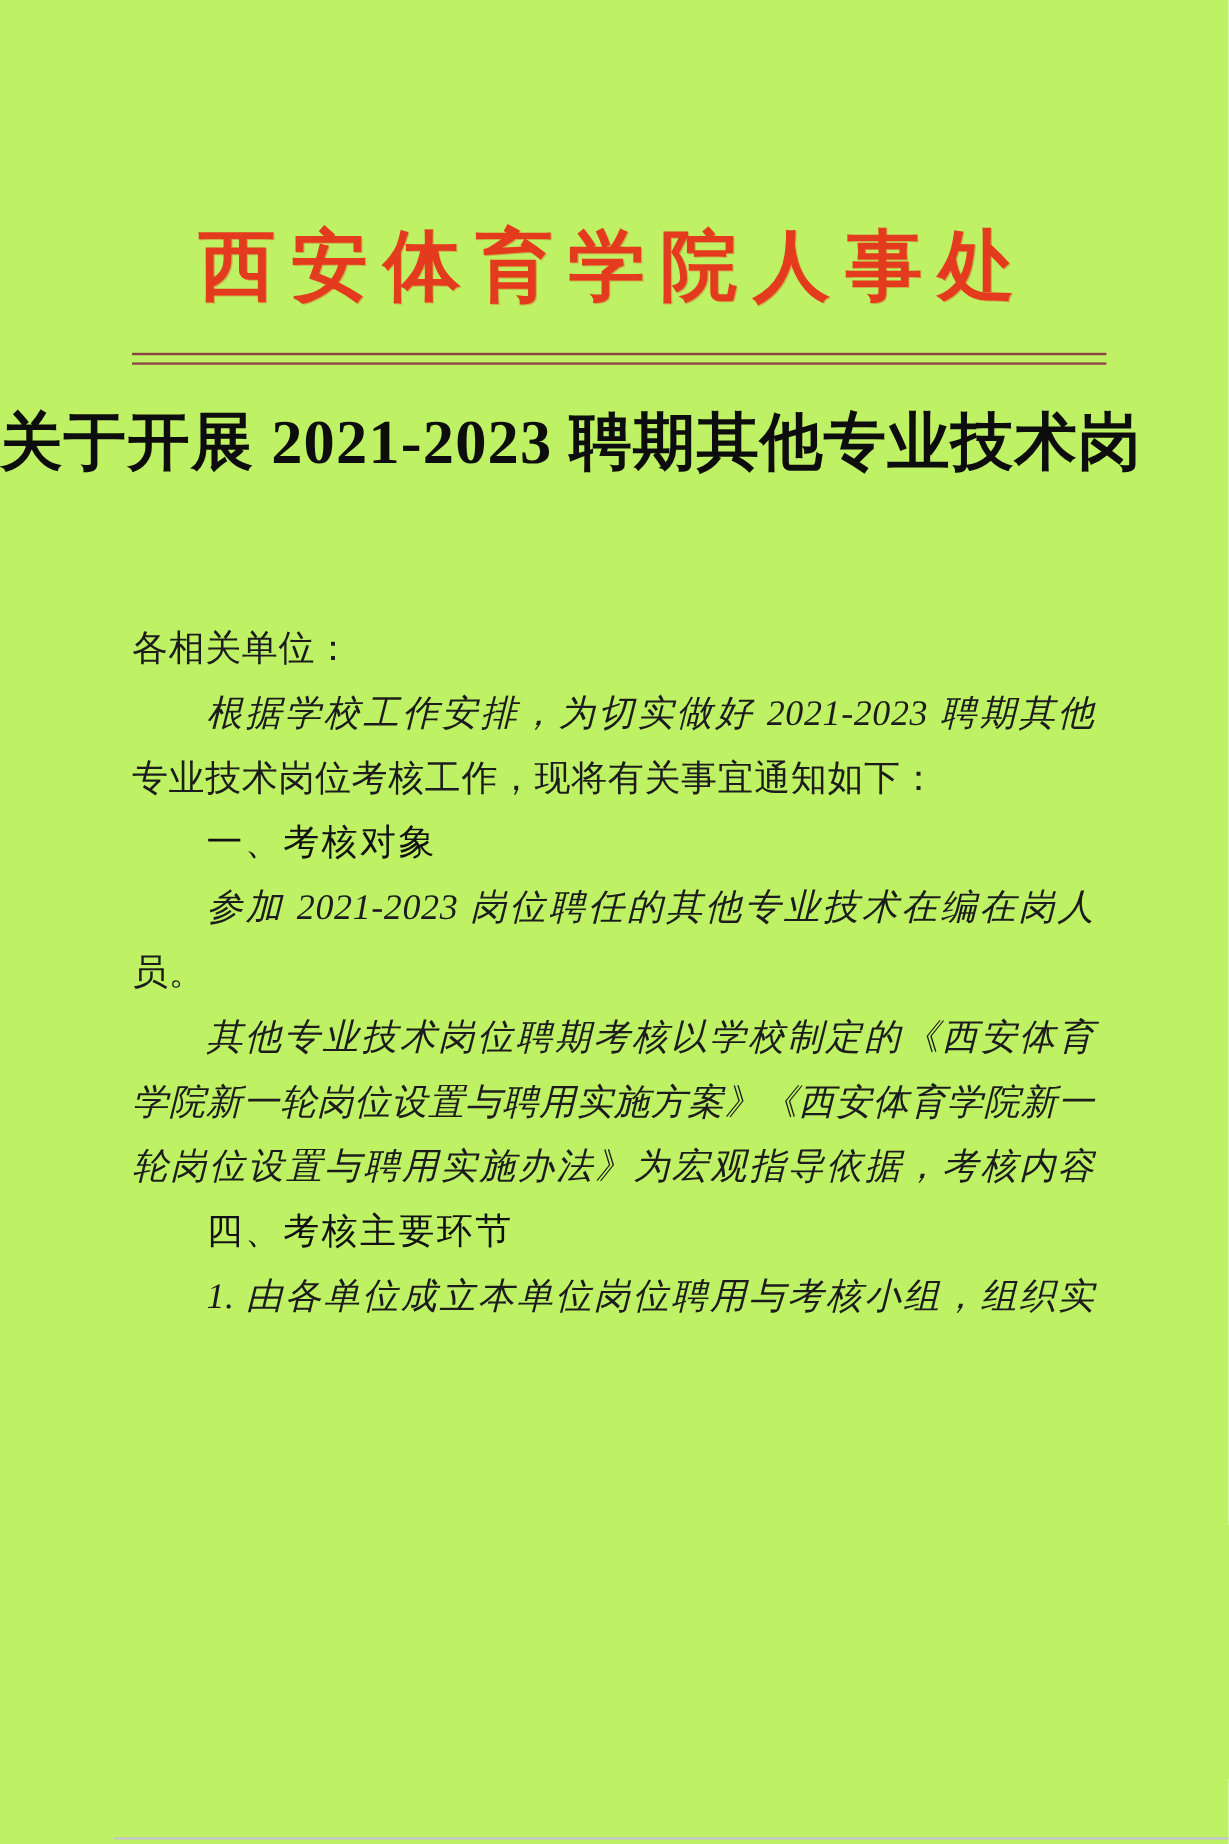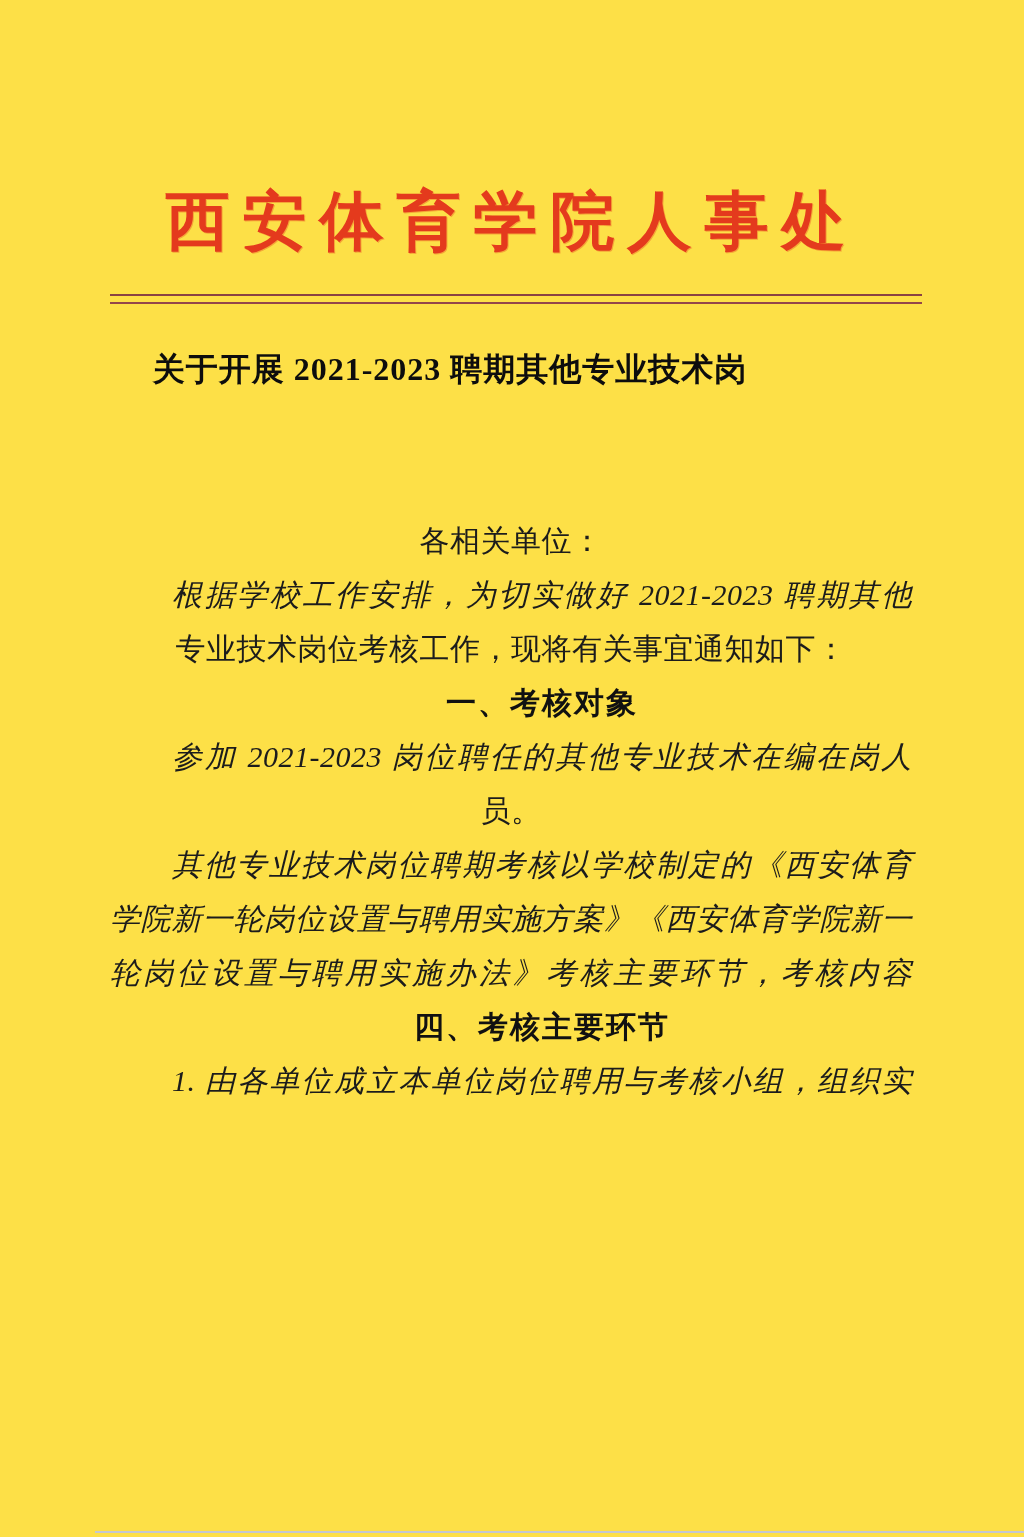--- a/index.html
+++ b/index.html
@@ -4,21 +4,21 @@
 <style>
   html, body {
     margin: 0;
     padding: 0;
     background: #ffffff;
   }
   .page {
     position: relative;
     width: 1024px;
     height: 1537px;
-    background: #fde047;
+    background: #bef264;
     overflow: hidden;
     font-family: "Liberation Serif", serif;
   }
   
   .letterhead {
     position: absolute;
     top: 168px;
     left: 0;
     width: 1024px;
     text-align: center;
@@ -43,49 +43,49 @@
   .rule-bottom { top: 302px; background: #94464a; }
   
   .doc-title {
     position: absolute;
     top: 334px;
     left: 0;
     width: 900px;
     text-align: center;
     font-family: "Liberation Serif", serif;
     font-weight: 700;
-    font-size: 32px;
+    font-size: 52px;
     line-height: 71px;
     letter-spacing: 1px;
     color: #0d0d0d;
     white-space: nowrap;
   }
   
   .body-text {
     position: absolute;
     top: 514px;
     left: 110px;
     width: 802px;
     font-family: "Liberation Serif", serif;
     font-size: 30px;
     line-height: 54px;
     letter-spacing: 0.5px;
     color: #1c1c1c;
   }
-  .ln { min-height: 54px; text-align: center; }
+  .ln { min-height: 54px; text-align: left; }
   .ln-just {
     text-align: justify;
     text-align-last: justify;
     font-style: italic;
   }
   .ln-ind { text-indent: 62px; }
   .ln-head {
     text-indent: 62px;
     font-family: "Liberation Sans", sans-serif;
-    font-weight: 700;
+    font-weight: 400;
     letter-spacing: 2px;
     color: #111111;
   }
   
   .scan-edge {
     position: absolute;
     left: 95px;
     right: 0;
     top: 1531px;
     height: 2px;
@@ -108,20 +108,20 @@
 
   <div class="body-text">
     <div class="ln">各相关单位：</div>
     <div class="ln ln-ind ln-just">根据学校工作安排，为切实做好 2021-2023 聘期其他</div>
     <div class="ln">专业技术岗位考核工作，现将有关事宜通知如下：</div>
     <div class="ln ln-head">一、考核对象</div>
     <div class="ln ln-ind ln-just">参加 2021-2023 岗位聘任的其他专业技术在编在岗人</div>
     <div class="ln">员。</div>
     <div class="ln ln-ind ln-just">其他专业技术岗位聘期考核以学校制定的《西安体育</div>
     <div class="ln ln-just">学院新一轮岗位设置与聘用实施方案》《西安体育学院新一</div>
-    <div class="ln ln-just">轮岗位设置与聘用实施办法》考核主要环节，考核内容</div>
+    <div class="ln ln-just">轮岗位设置与聘用实施办法》为宏观指导依据，考核内容</div>
     <div class="ln ln-head">四、考核主要环节</div>
     <div class="ln ln-ind ln-just">1. 由各单位成立本单位岗位聘用与考核小组，组织实</div>
   </div>
 
   <div class="scan-edge"></div>
 
 </div>
 
 </body></html>

